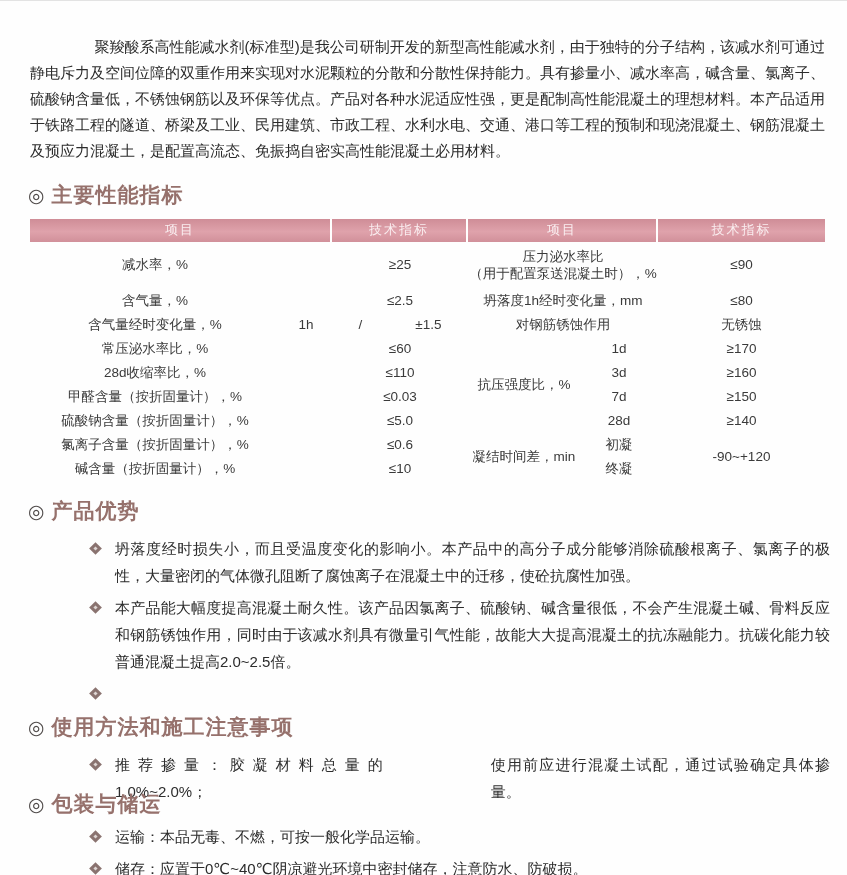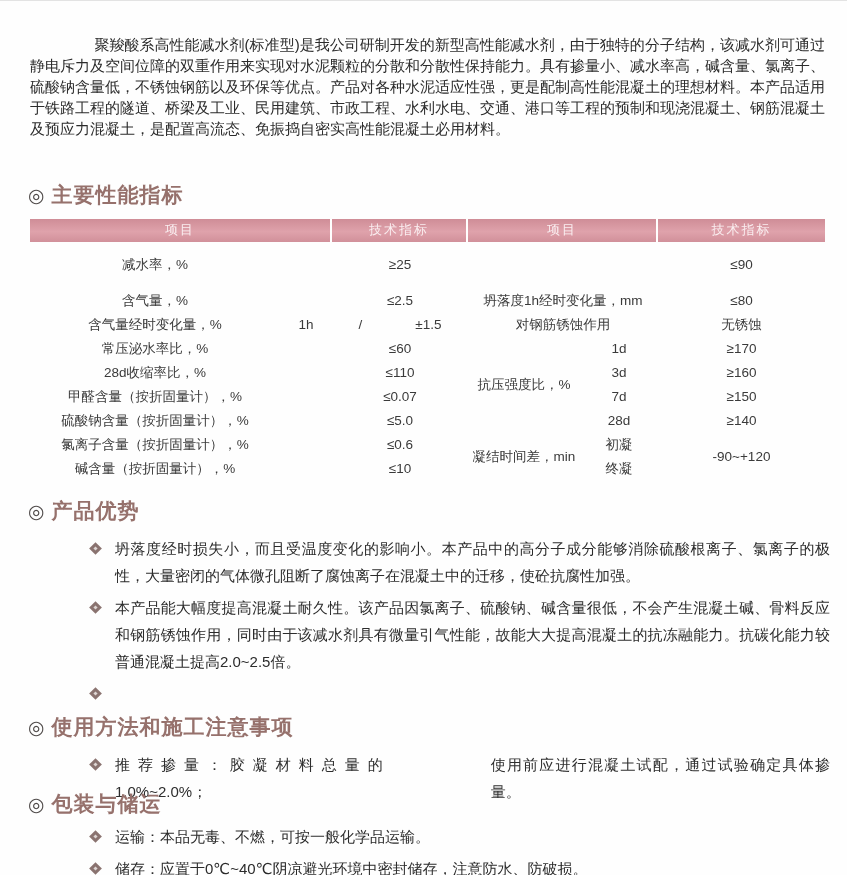--- a/index.html
+++ b/index.html
@@ -8,21 +8,21 @@
     background:#ffffff;
     font-family:"Liberation Sans","DejaVu Sans",sans-serif;
     color:#2e2e2e;
     overflow:hidden;
   }
   .page { position:relative; width:847px; height:875px; background:#fefefe; border-top:1px solid #e3e3e3; }
 
   
   .intro {
     position:absolute; top:33px; left:30px; width:795px;
-    font-size:15px; line-height:21px; text-align:justify;
+    font-size:15px; line-height:26px; text-align:justify;
     text-indent:4.3em; color:#2b2b2b; margin:0;
   }
 
   
   .sec-head {
     position:absolute; left:28px; display:flex; align-items:center; gap:6px;
     font-weight:bold; letter-spacing:1px;
   }
   .sec-head .ring { font-size:19px; color:#4f4a49; font-weight:normal; line-height:1; }
   .sec-head .title { font-size:21px; color:#96716c; }
@@ -90,25 +90,29 @@
     <div class="cell" style="grid-area:4/2;">1h</div>
 
     <div class="cell" style="grid-area:2/3;">≥25</div>
     <div class="cell" style="grid-area:3/3;">≤2.5</div>
     <div class="cell spread" style="grid-area:4/3;">
       <span>/</span>
       <span>±1.5</span>
     </div>
     <div class="cell" style="grid-area:5/3;">≤60</div>
     <div class="cell" style="grid-area:6/3;">≤110</div>
-    <div class="cell" style="grid-area:7/3;">≤0.07</div>
+    <div class="cell" style="grid-area:7/3;">≤0.03</div>
     <div class="cell" style="grid-area:8/3;">≤5.0</div>
     <div class="cell" style="grid-area:9/3;">≤0.6</div>
     <div class="cell" style="grid-area:10/3;">≤10</div>
 
+    <div class="cell two-line" style="grid-area:2/4/3/6;">
+      <div>压力泌水率比</div>
+      <div>（用于配置泵送混凝土时），%</div>
+    </div>
     <div class="cell" style="grid-area:2/6;">≤90</div>
     <div class="cell" style="grid-area:3/4/4/6;">坍落度1h经时变化量，mm</div>
     <div class="cell" style="grid-area:3/6;">≤80</div>
     <div class="cell" style="grid-area:4/4/5/6;">对钢筋锈蚀作用</div>
     <div class="cell" style="grid-area:4/6;">无锈蚀</div>
 
     <div class="cell" style="grid-area:5/4/9/5;">抗压强度比，%</div>
     <div class="cell" style="grid-area:5/5;">1d</div>
     <div class="cell" style="grid-area:6/5;">3d</div>
     <div class="cell" style="grid-area:7/5;">7d</div>

